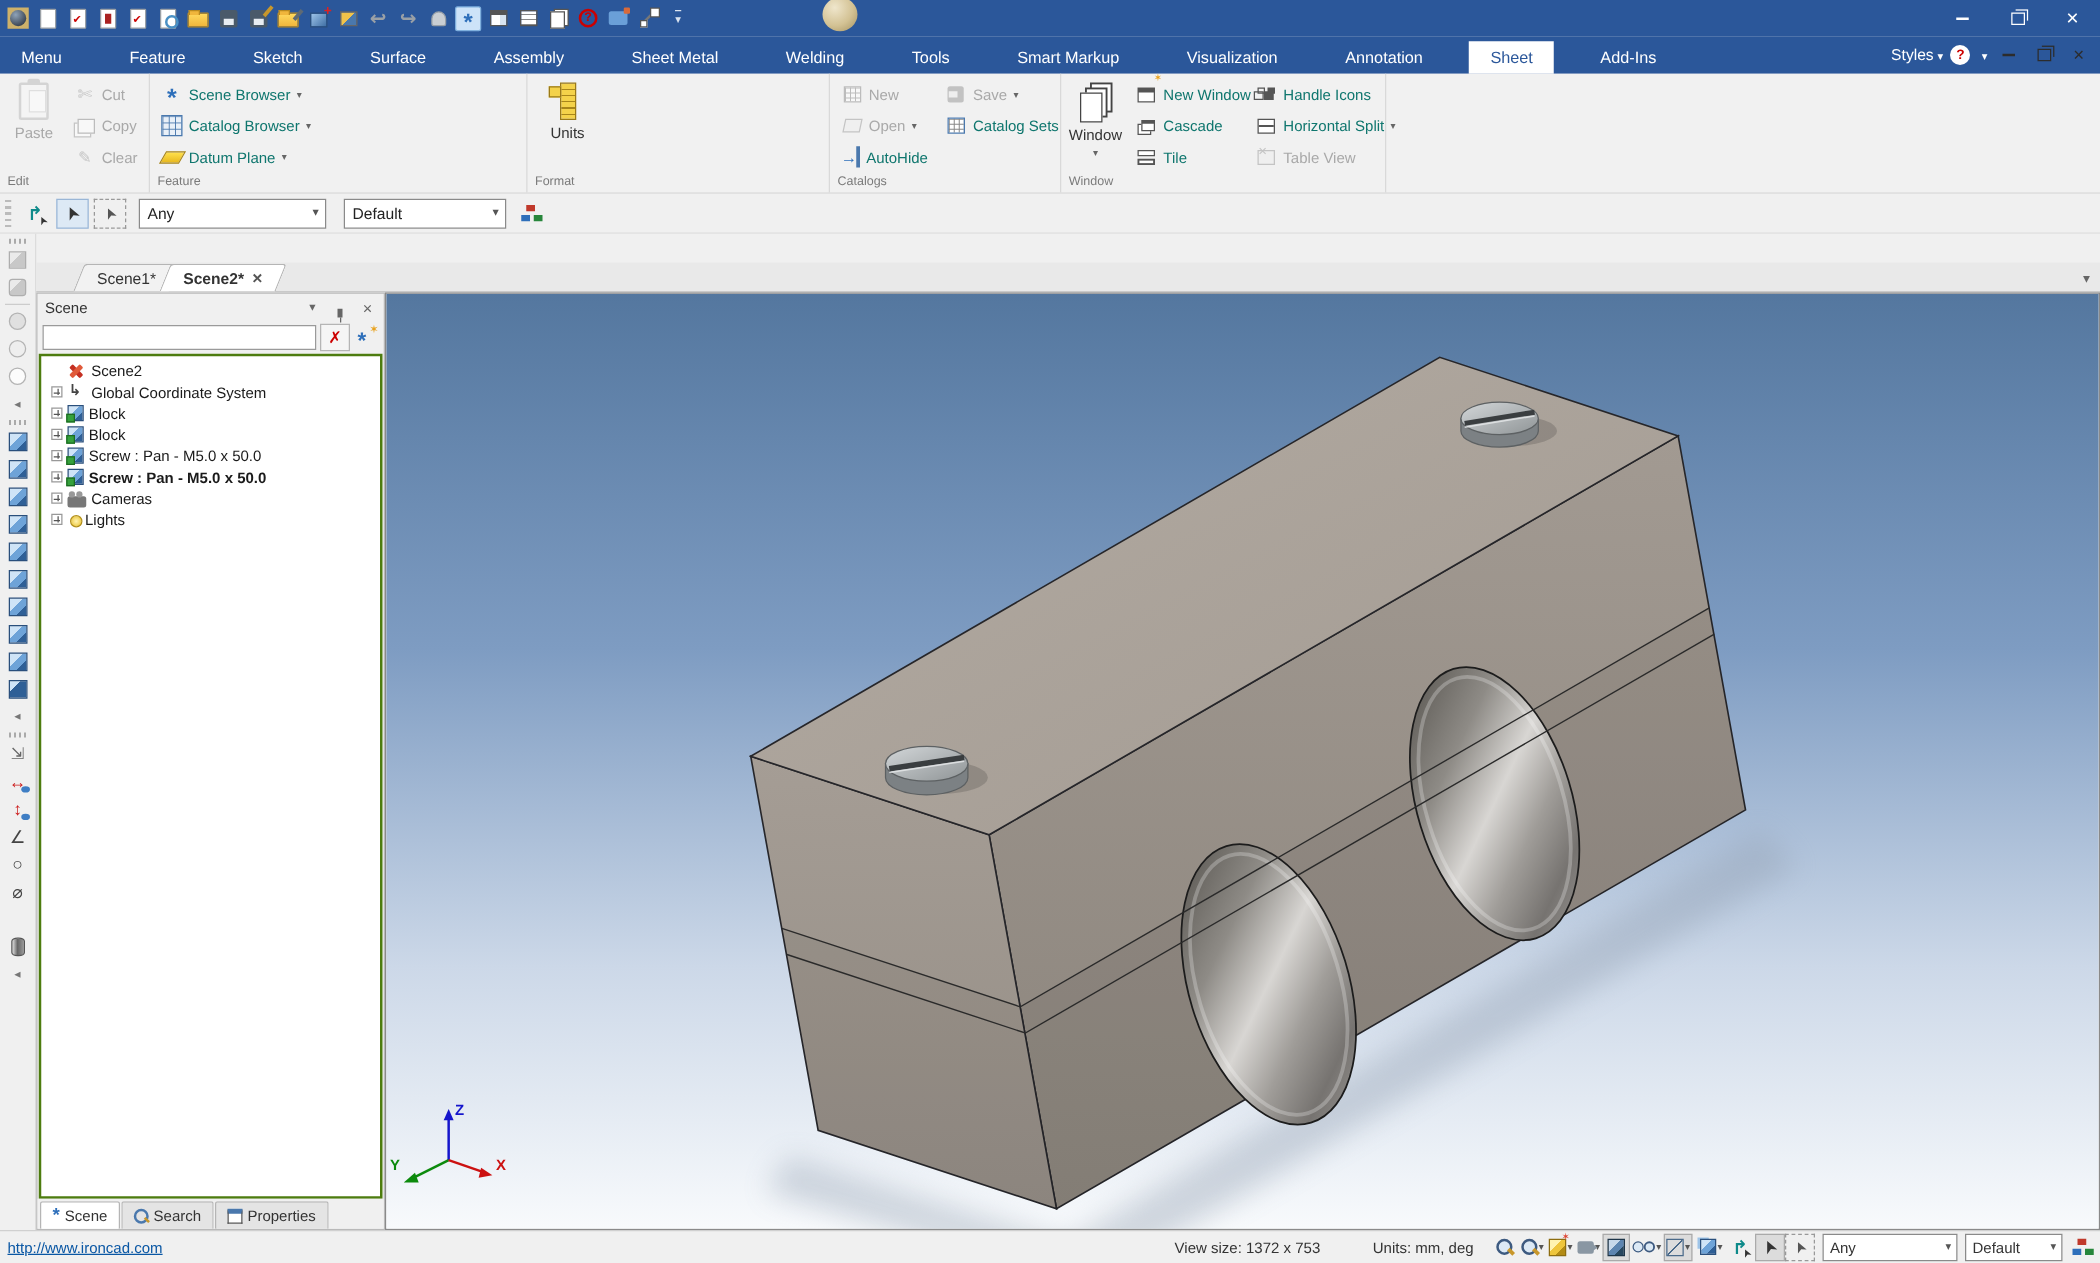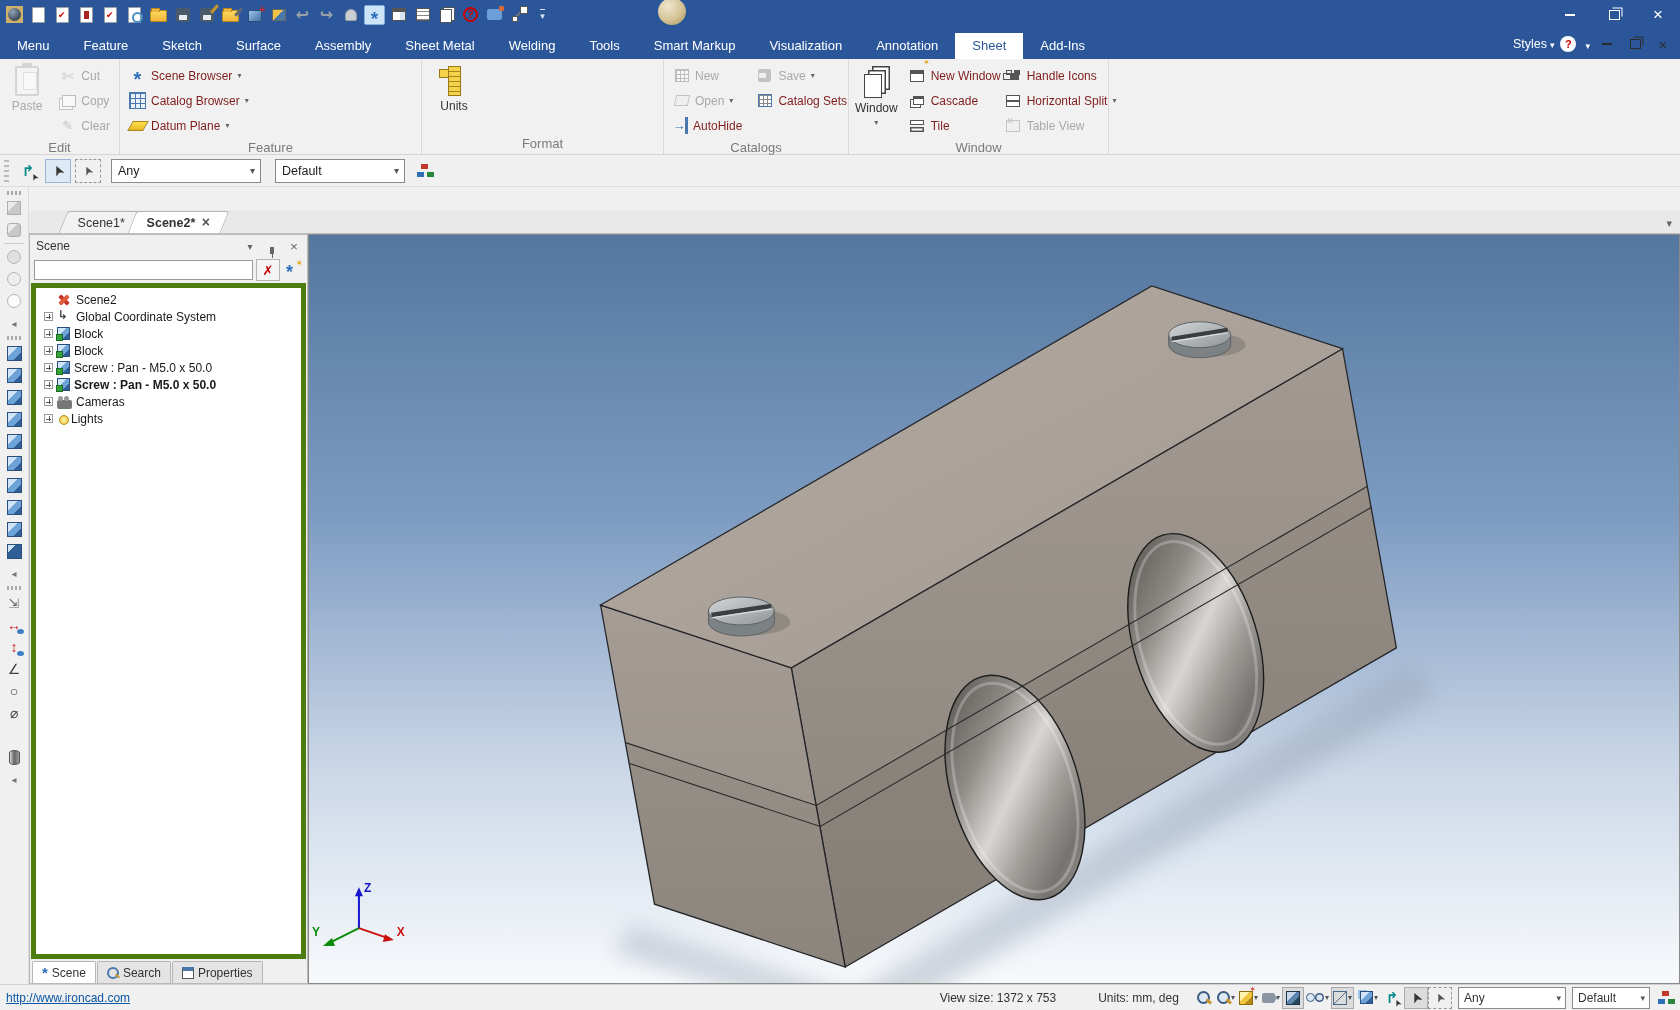--- a/index.html
+++ b/index.html
@@ -14,40 +14,40 @@
   .title-text { position:absolute; left:0; right:0; text-align:center; font-size:13px; pointer-events:none; }
   .winctl { margin-left:auto; display:flex; height:100%; }
   .wbtn { width:44px; height:100%; display:flex; align-items:center; justify-content:center; color:#fff; font-size:13px; }
   .wmin::before { content:""; width:10px; border-bottom:2px solid #fff; }
   .wres::before { content:""; width:9px; height:8px; border:1.5px solid #fff; box-shadow:2px -2px 0 -0.5px #2b579a, 3px -3px 0 -0.5px #fff; }
   .wcls::before { content:"\00d7"; font-size:17px; line-height:1; }
   .sphere { position:absolute; left:658px; top:-2px; width:28px; height:27px; border-radius:50%;
             background:radial-gradient(circle at 35% 30%, #efe6cc, #d3c294 55%, #a3905f); z-index:6; }
 
   
-  .tabrow { position:absolute; left:0; top:29px; width:100%; height:30px; background:#2b579a; display:flex; align-items:flex-end; color:#fff; }
+  .tabrow { position:absolute; left:0; top:29px; width:100%; height:30px; background:#2b579a; display:flex; align-items:flex-end; color:#fff;gap:20px; }
   .rtab { padding:5px 17px 6px; font-size:13px; white-space:nowrap; }
   .rtab.active { background:#fff; color:#2b579a; }
   .tabrow-right { margin-left:auto; display:flex; align-items:center; gap:6px; padding-right:6px; height:100%; }
   .styles-lbl { font-size:12.5px; color:#fff; }
   .car::after { content:"\25be"; font-size:9px; color:#fff; margin-left:3px; }
   .help-circ { width:16px; height:16px; border-radius:50%; background:#fff; color:#c00; font-weight:bold; font-size:11px; display:flex; align-items:center; justify-content:center; }
   .help-circ::before { content:"?"; }
   .mdi { width:22px; display:flex; justify-content:center; color:#2c2c2c; }
   .mdi.wmin::before { border-color:#2c2c2c; }
   .mdi.wres::before { border:1.5px solid #2c2c2c; box-shadow:2px -2px 0 -0.5px #2b579a, 3px -3px 0 -0.5px #2c2c2c; }
   .mdi.wcls::before { content:"\00d7"; color:#2c2c2c; font-size:15px; }
 
   
   .ribbon { position:absolute; left:0; top:59px; width:100%; height:96px; background:#f1f1f1; border-bottom:1px solid #d5d5d5; display:flex; }
   .rgroup { height:100%; border-right:1px solid #d9d9d9; display:flex; flex-direction:column; padding:4px 6px 0; }
   .gbody { flex:1; display:flex; gap:8px; align-items:flex-start; }
-  .glabel { text-align:center; font-size:13px; color:#7a7a7a; padding:2px 0 3px; }
+  .glabel { font-size:10px; color:#7a7a7a; padding:2px 0 3px; }
   .gcol { display:flex; flex-direction:column; }
-  .sbtn { display:flex; align-items:center; gap:5px; height:25px; font-size:12px; color:#7f1d1d; white-space:nowrap; padding:0 3px; }
+  .sbtn { display:flex; align-items:center; gap:5px; height:25px; font-size:12px; color:#0f766e; white-space:nowrap; padding:0 3px; }
   .sbtn .caret { font-size:8px; color:#666; }
   .sbtn .caret::before { content:"\25be"; }
   .dis { color:#a9a9a9 !important; }
   .dis .ri, .dis .bigicon { filter:grayscale(1); opacity:.5; }
   .bigbtn { width:52px; display:flex; flex-direction:column; align-items:center; gap:3px; font-size:12px; color:#333; padding-top:3px; }
   .bigicon { display:block; }
 
   
   .ri { width:17px; height:17px; flex:none; position:relative; display:inline-flex; align-items:center; justify-content:center; }
   .ri-star::before { content:"*"; color:#2e6fba; font-size:20px; font-weight:bold; line-height:10px; margin-top:7px; }
@@ -143,21 +143,21 @@
   .ph-pin::before { content:""; position:absolute; left:5px; top:1px; width:4px; height:7px; background:#666; }
   .ph-pin::after { content:""; position:absolute; left:6.5px; top:8px; width:1px; height:4px; background:#666; }
   .ph-close::before { content:"\00d7"; font-size:13px; }
   .pfilter { height:26px; display:flex; align-items:center; padding:0 4px; gap:3px; }
   .pfilter input { flex:1; height:20px; border:1px solid #9a9a9a; background:#fff; font-size:12px; padding:0 4px; font-family:inherit; }
   .pf-x { width:24px; height:22px; border:1px solid #b5b5b5; background:#f5f5f5; display:flex; align-items:center; justify-content:center; }
   .pf-x::before { content:"\2717"; color:#c00; font-weight:bold; font-size:13px; }
   .pf-f { width:20px; height:20px; position:relative; }
   .pf-f::before { content:"*"; position:absolute; left:3px; top:2px; color:#2e6fba; font-size:18px; font-weight:bold; }
   .pf-f::after { content:"\2736"; position:absolute; right:0; top:-2px; color:#e8a11b; font-size:9px; }
-  .ptree { flex:1; background:#fff; border:5px solid #4d7c0f; margin:0 1px; overflow:hidden; padding-top:3px; }
+  .ptree { flex:1; background:#fff; border:2px solid #4d7c0f; margin:0 1px; overflow:hidden; padding-top:3px; }
   .trow { height:17px; display:flex; align-items:center; font-size:12px; color:#1a1a1a; white-space:nowrap; }
   .trow.sel-bold { font-weight:bold; }
   .texp { width:9px; height:9px; border:1px solid #999; background:#fff; margin:0 4px 0 8px; position:relative; flex:none; }
   .texp::before { content:""; position:absolute; left:1px; top:3.5px; width:5px; height:1px; background:#555; }
   .texp::after { content:""; position:absolute; left:3.5px; top:1px; width:1px; height:5px; background:#555; }
   .texp-none { width:9px; margin:0 4px 0 8px; flex:none; }
   .ti { width:15px; height:14px; margin-right:4px; position:relative; flex:none; }
   .ti-scene::before, .ti-scene::after { content:""; position:absolute; left:1px; top:5px; width:12px; height:4px; background:#c43022; border-radius:1px; }
   .ti-scene::before { transform:rotate(45deg); }
   .ti-scene::after { transform:rotate(-45deg); background:#e05a3a; }

